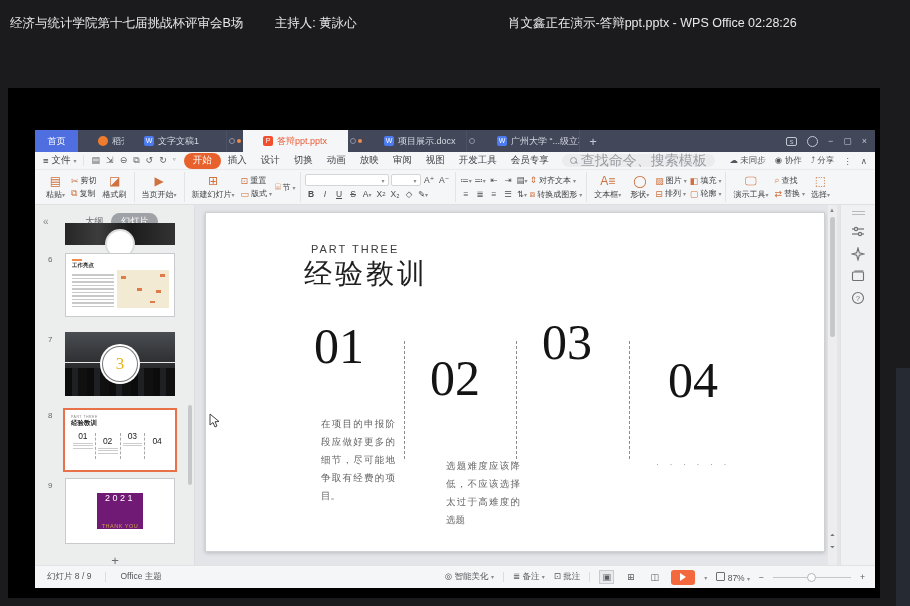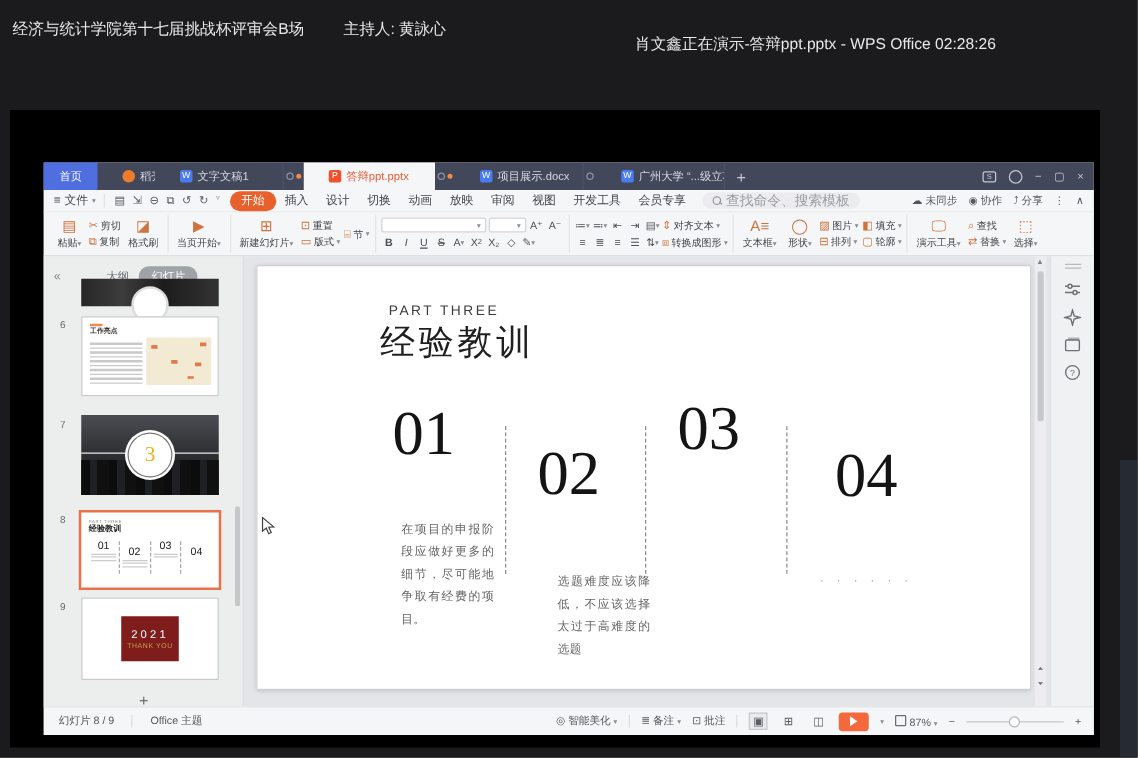--- a/index.html
+++ b/index.html
@@ -3,21 +3,21 @@
 <meta charset="utf-8">
 <style>
   html,body{margin:0;padding:0;background:#1b1b1d;}
   *{box-sizing:border-box;font-family:"Liberation Sans","DejaVu Sans",sans-serif;}
   .stage{position:relative;width:910px;height:606px;background:#1b1b1d;overflow:hidden;}
 
   
   .conf-header{position:absolute;left:0;top:0;width:734px;height:40px;color:#e8e8e8;font-size:12.5px;}
   .conf-left{position:absolute;left:10px;top:15px;white-space:nowrap;}
   .conf-host{margin-left:28px;}
-  .conf-presenting{position:absolute;left:508px;top:27px;white-space:nowrap;}
+  .conf-presenting{position:absolute;left:508px;top:15px;white-space:nowrap;}
 
   
   .share-black{position:absolute;left:8px;top:88px;width:872px;height:510px;background:#000;}
   .corner-box{position:absolute;left:896px;top:368px;width:14px;height:238px;background:#262b33;}
 
   
   .wps{position:absolute;left:35px;top:130px;width:840px;height:458px;background:#f5f6f7;font-size:9px;color:#3c3f44;}
 
   
   .tabbar{position:absolute;left:0;top:0;width:840px;height:22px;background:#42475a;display:flex;align-items:stretch;color:#d6d9e2;}
@@ -34,21 +34,21 @@
   .winctl span{cursor:default;}
   .avatar{width:11px;height:11px;border:1px solid #c3c7d2;border-radius:50%;display:inline-block;}
   .wicon{width:11px;height:9px;border:1px solid #c3c7d2;border-radius:2px;display:inline-block;font-size:6px;line-height:8px;text-align:center;}
 
   
   .menubar{position:absolute;left:0;top:22px;width:840px;height:18px;background:#f5f6f7;display:flex;align-items:center;font-size:9.5px;color:#41454b;border-bottom:1px solid #e9eaec;}
   .menu-file{display:flex;align-items:center;gap:3px;padding:0 6px 0 8px;}
   .qa-icons{display:flex;gap:6px;padding:0 8px;border-left:1px solid #e2e3e5;color:#5c6066;font-size:9px;}
   .mtab{padding:15px 7px;white-space:nowrap;}
   .mtab-active{background:#e8612c;color:#fff;border-radius:9px;padding:1.5px 9px;}
-  .msearch{display:flex;align-items:center;gap:4px;background:#ececee;border-radius:8px;height:13px;padding:0 8px;margin-left:6px;color:#9a9da3;font-size:11px;white-space:nowrap;}
+  .msearch{display:flex;align-items:center;gap:4px;background:#ececee;border-radius:8px;height:13px;padding:0 8px;margin-left:6px;color:#9a9da3;font-size:14px;white-space:nowrap;}
   .mag{position:relative;width:7px;height:7px;flex:none;}
   .mag:before{content:"";position:absolute;left:0;top:0;width:5px;height:5px;border:1px solid #9a9da3;border-radius:50%;}
   .mag:after{content:"";position:absolute;left:5px;top:5px;width:3px;height:1px;background:#9a9da3;transform:rotate(45deg);}
   .mright{margin-left:auto;display:flex;align-items:center;gap:9px;padding-right:8px;color:#53575d;white-space:nowrap;font-size:8.5px;}
 
   
   .ribbon{position:absolute;left:0;top:40px;width:840px;height:35px;background:#f5f6f7;border-bottom:1px solid #dfe0e2;display:flex;align-items:stretch;padding:2px 4px;}
   .rgroup{display:flex;align-items:center;gap:3px;padding:0 4px;border-right:1px solid #e3e4e6;}
   .rbig{display:flex;flex-direction:column;align-items:center;justify-content:center;gap:1px;padding:0 3px;color:#3f4246;font-size:8px;white-space:nowrap;}
   .rbig .ric{font-size:12px;color:#cf7240;line-height:13px;}
@@ -85,21 +85,21 @@
   .t7 .hline{position:absolute;left:0;top:30px;width:110px;height:1px;background:#e8e8e8;}
   .t7 .circ{position:absolute;left:50%;top:50%;width:34px;height:34px;margin:-17px 0 0 -17px;background:#fff;border-radius:50%;box-shadow:0 0 0 1px #777,0 0 0 3px #fff;display:flex;align-items:center;justify-content:center;font-family:"Liberation Serif","DejaVu Serif",serif;font-size:17px;color:#e9b41f;}
   .t8{top:203px;height:64px;border:2px solid #e8714a;left:28px;width:114px;padding:5px 6px;}
   .t8 .part{font-size:3.5px;color:#888;letter-spacing:.5px;}
   .t8 .ttl{font-size:6.5px;font-weight:bold;color:#222;margin-bottom:3px;}
   .t8 .cols{display:flex;}
   .t8 .col{width:25%;text-align:center;font-family:"Liberation Serif","DejaVu Serif",serif;font-size:8.5px;color:#222;}
   .t8 .sep{border-left:1px dashed #aaa;height:26px;margin-top:2px;}
   .t8 .bars div{height:1px;background:#ccc;margin:1.5px 2px 0;}
   .t9{top:273px;height:66px;display:flex;align-items:center;justify-content:center;}
-  .t9 .blk{width:46px;height:36px;background:#7f1d1d;display:flex;flex-direction:column;align-items:center;justify-content:center;}
+  .t9 .blk{width:46px;height:36px;background:#701a75;display:flex;flex-direction:column;align-items:center;justify-content:space-between;}
   .t9 .y{color:#fff;font-size:9px;letter-spacing:2.5px;}
   .t9 .ty{color:#c9a14a;font-size:5.5px;letter-spacing:.5px;margin-top:2px;}
   .add-slide{position:absolute;left:0;top:348px;width:160px;text-align:center;font-size:13px;color:#6a6d72;}
   .th-scroll{position:absolute;right:2px;top:200px;width:4px;height:80px;background:#c6c7c9;border-radius:2px;}
 
   .canvas{position:relative;flex:1;height:360px;}
   .slide{position:absolute;left:10px;top:7px;width:620px;height:340px;background:#fff;border:1px solid #cfd0d3;box-shadow:0 1px 4px rgba(0,0,0,.18);}
   .part-label{position:absolute;left:105px;top:30px;font-size:11px;letter-spacing:2px;color:#3c3c3c;}
   .slide-title{position:absolute;left:98px;top:42px;font-size:28px;color:#1f1f1f;letter-spacing:3px;}
   .num{position:absolute;font-family:"Liberation Serif","DejaVu Serif",serif;font-size:50px;color:#141414;line-height:1;}

